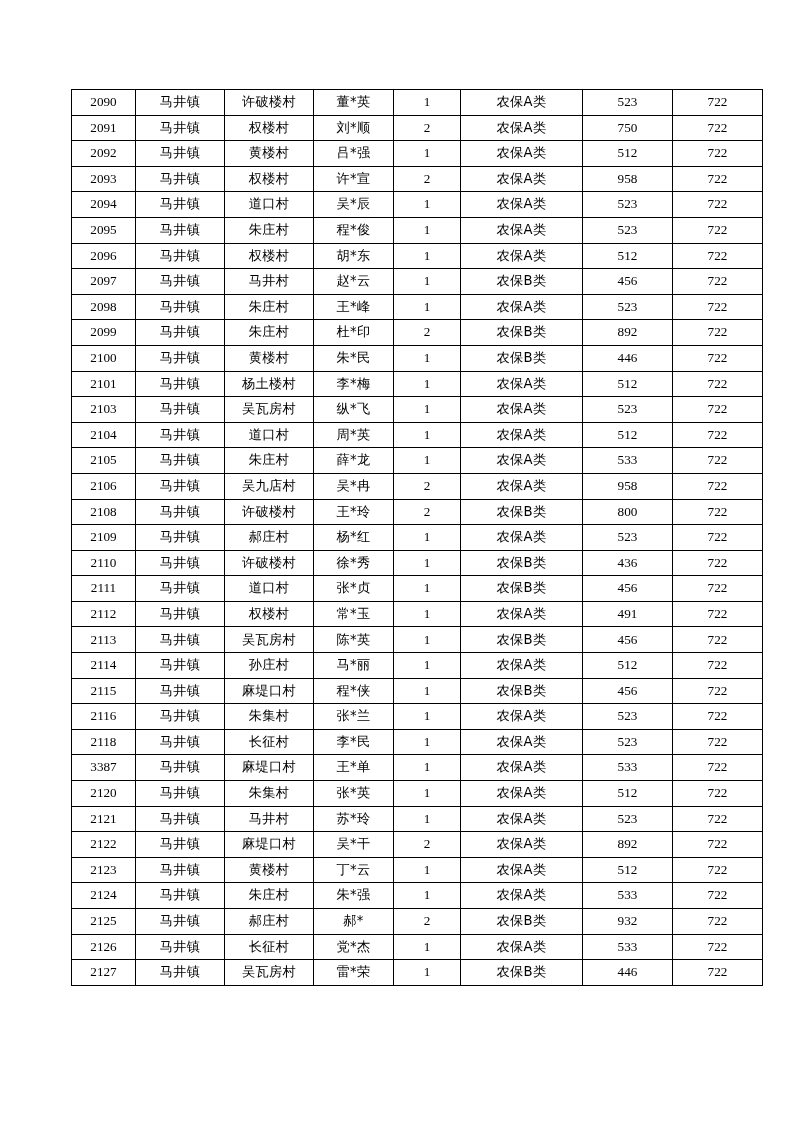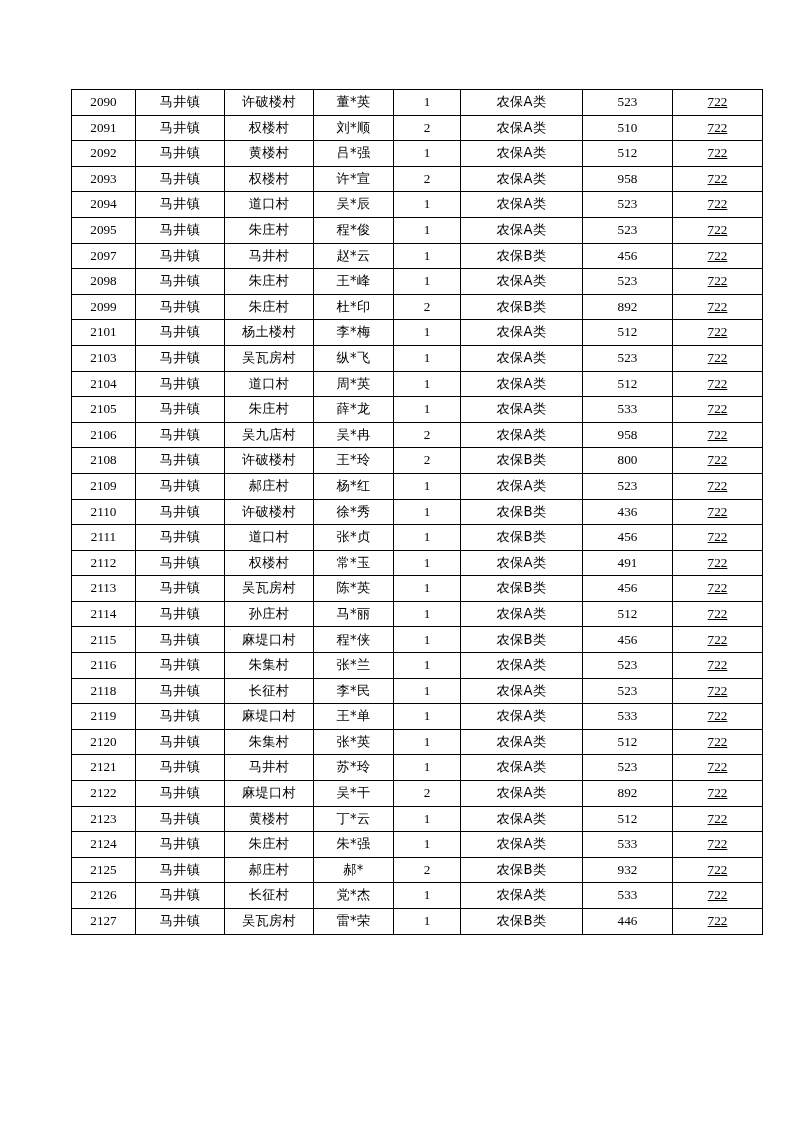--- a/index.html
+++ b/index.html
@@ -41,21 +41,21 @@
     white-space: nowrap;
     overflow: hidden;
   }
   td.c-id      { width: 59px; }
   td.c-town    { width: 84px; }
   td.c-village { width: 84px; }
   td.c-name    { width: 75px; }
   td.c-count   { width: 62px; }
   td.c-type    { width: 117px; }
   td.c-amount  { width: 85px; }
-  td.c-std     { width: 85px; text-decoration: underline; }
+  td.c-std     { width: 85px; }
 
   .num {
     font-family: "Liberation Serif", "DejaVu Serif", serif;
   }
   .cjk {
     font-family: "DejaVu Sans", "Liberation Sans", sans-serif;
     font-size: 12.6px;
     letter-spacing: 0.3px;
   }
 </style>
@@ -76,21 +76,21 @@
             <td class="c-amount num">523</td>
             <td class="c-std num">722</td>
           </tr>
           <tr>
             <td class="c-id num">2091</td>
             <td class="c-town cjk">马井镇</td>
             <td class="c-village cjk">权楼村</td>
             <td class="c-name cjk">刘*顺</td>
             <td class="c-count num">2</td>
             <td class="c-type cjk">农保A类</td>
-            <td class="c-amount num">510</td>
+            <td class="c-amount num">750</td>
             <td class="c-std num">722</td>
           </tr>
           <tr>
             <td class="c-id num">2092</td>
             <td class="c-town cjk">马井镇</td>
             <td class="c-village cjk">黄楼村</td>
             <td class="c-name cjk">吕*强</td>
             <td class="c-count num">1</td>
             <td class="c-type cjk">农保A类</td>
             <td class="c-amount num">512</td>
@@ -120,20 +120,30 @@
             <td class="c-id num">2095</td>
             <td class="c-town cjk">马井镇</td>
             <td class="c-village cjk">朱庄村</td>
             <td class="c-name cjk">程*俊</td>
             <td class="c-count num">1</td>
             <td class="c-type cjk">农保A类</td>
             <td class="c-amount num">523</td>
             <td class="c-std num">722</td>
           </tr>
           <tr>
+            <td class="c-id num">2096</td>
+            <td class="c-town cjk">马井镇</td>
+            <td class="c-village cjk">权楼村</td>
+            <td class="c-name cjk">胡*东</td>
+            <td class="c-count num">1</td>
+            <td class="c-type cjk">农保A类</td>
+            <td class="c-amount num">512</td>
+            <td class="c-std num">722</td>
+          </tr>
+          <tr>
             <td class="c-id num">2097</td>
             <td class="c-town cjk">马井镇</td>
             <td class="c-village cjk">马井村</td>
             <td class="c-name cjk">赵*云</td>
             <td class="c-count num">1</td>
             <td class="c-type cjk">农保B类</td>
             <td class="c-amount num">456</td>
             <td class="c-std num">722</td>
           </tr>
           <tr>
@@ -150,20 +160,30 @@
             <td class="c-id num">2099</td>
             <td class="c-town cjk">马井镇</td>
             <td class="c-village cjk">朱庄村</td>
             <td class="c-name cjk">杜*印</td>
             <td class="c-count num">2</td>
             <td class="c-type cjk">农保B类</td>
             <td class="c-amount num">892</td>
             <td class="c-std num">722</td>
           </tr>
           <tr>
+            <td class="c-id num">2100</td>
+            <td class="c-town cjk">马井镇</td>
+            <td class="c-village cjk">黄楼村</td>
+            <td class="c-name cjk">朱*民</td>
+            <td class="c-count num">1</td>
+            <td class="c-type cjk">农保B类</td>
+            <td class="c-amount num">446</td>
+            <td class="c-std num">722</td>
+          </tr>
+          <tr>
             <td class="c-id num">2101</td>
             <td class="c-town cjk">马井镇</td>
             <td class="c-village cjk">杨土楼村</td>
             <td class="c-name cjk">李*梅</td>
             <td class="c-count num">1</td>
             <td class="c-type cjk">农保A类</td>
             <td class="c-amount num">512</td>
             <td class="c-std num">722</td>
           </tr>
           <tr>
@@ -300,21 +320,21 @@
             <td class="c-id num">2118</td>
             <td class="c-town cjk">马井镇</td>
             <td class="c-village cjk">长征村</td>
             <td class="c-name cjk">李*民</td>
             <td class="c-count num">1</td>
             <td class="c-type cjk">农保A类</td>
             <td class="c-amount num">523</td>
             <td class="c-std num">722</td>
           </tr>
           <tr>
-            <td class="c-id num">2119</td>
+            <td class="c-id num">3387</td>
             <td class="c-town cjk">马井镇</td>
             <td class="c-village cjk">麻堤口村</td>
             <td class="c-name cjk">王*单</td>
             <td class="c-count num">1</td>
             <td class="c-type cjk">农保A类</td>
             <td class="c-amount num">533</td>
             <td class="c-std num">722</td>
           </tr>
           <tr>
             <td class="c-id num">2120</td>

